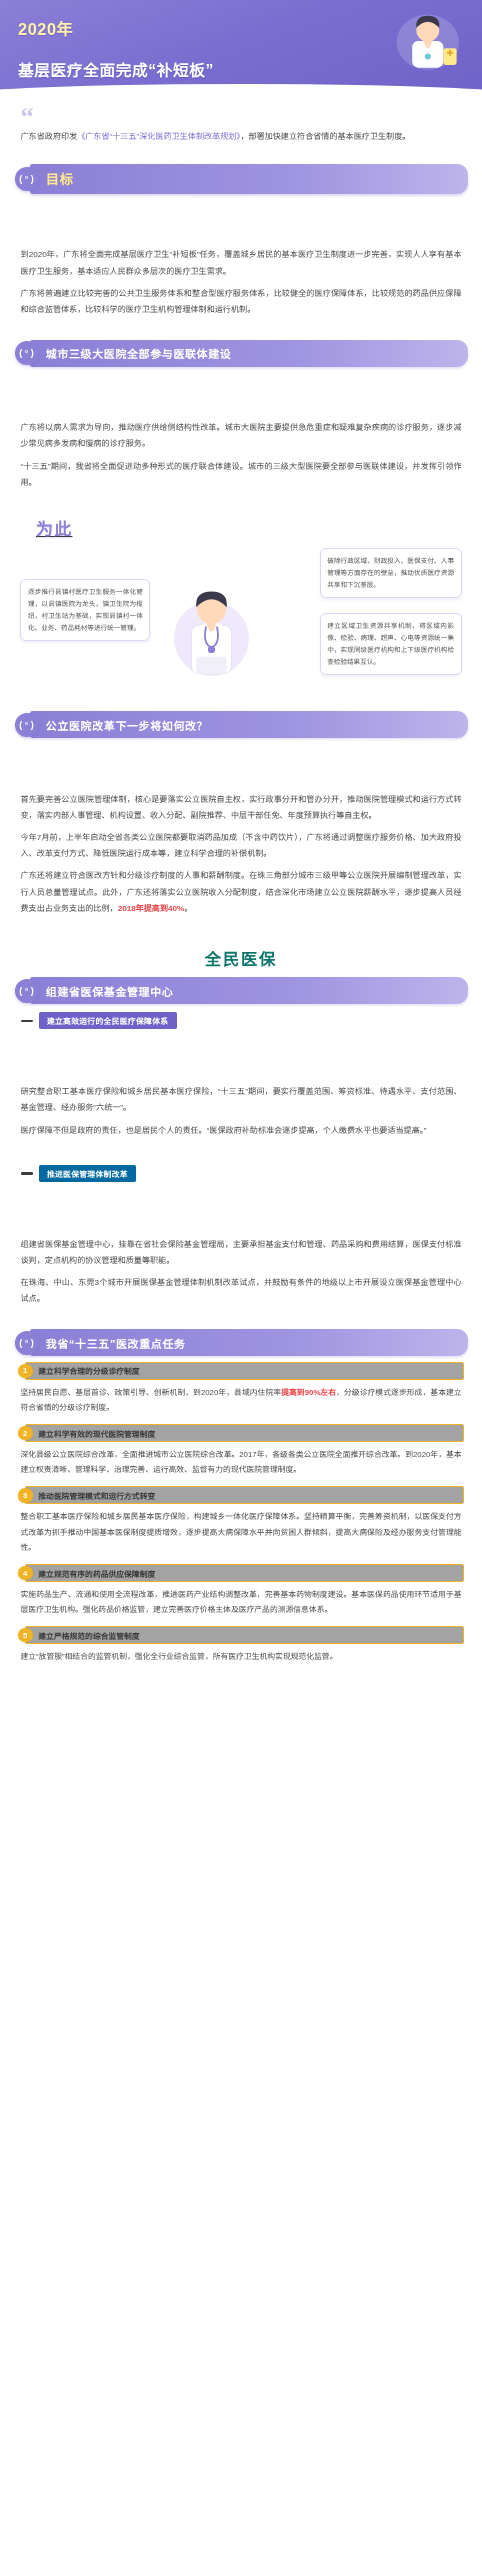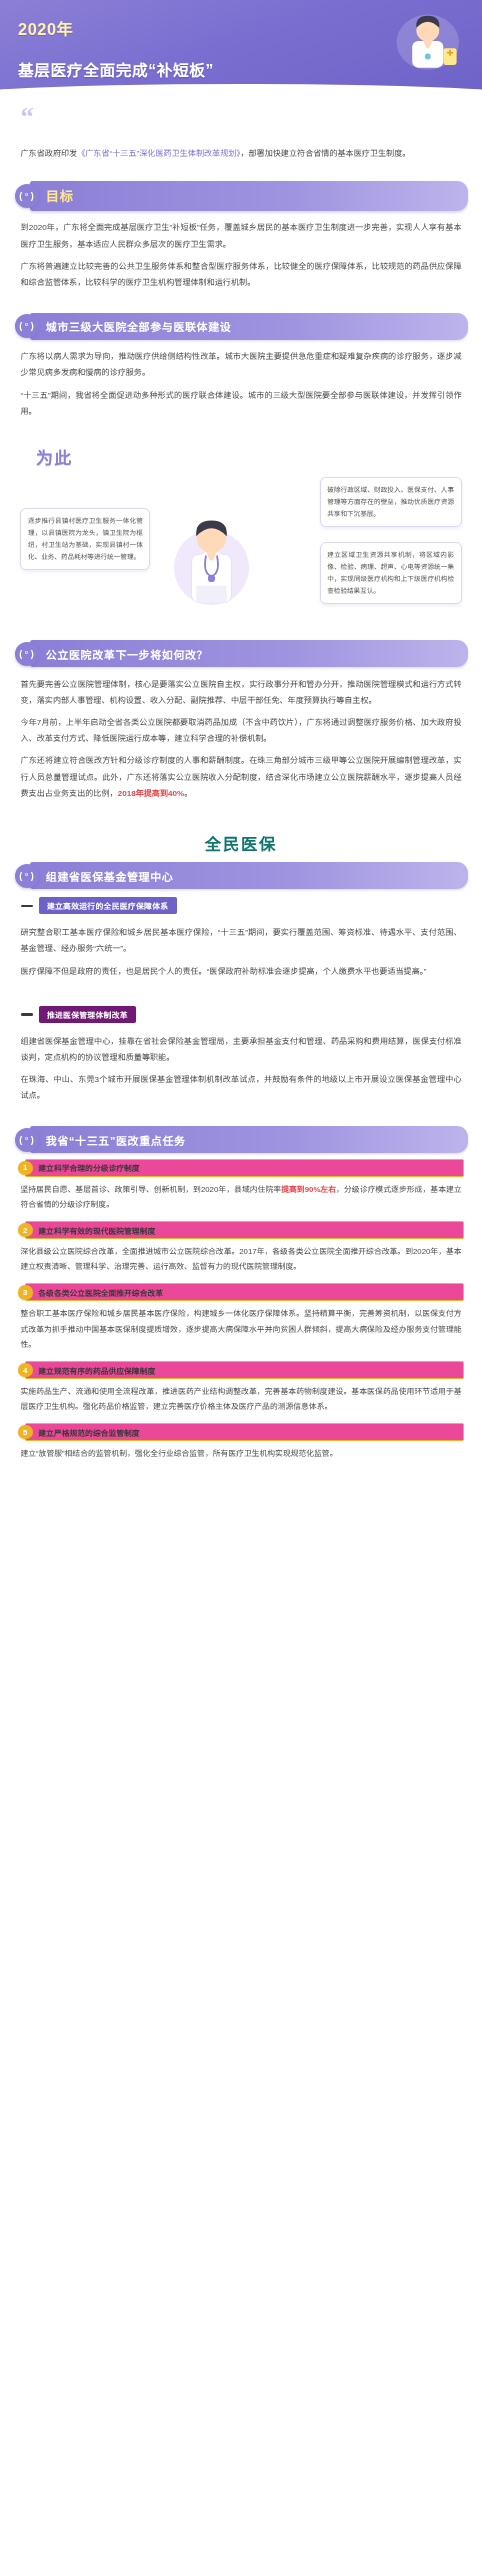--- a/index.html
+++ b/index.html
@@ -61,21 +61,21 @@
     color: #cfc6ef;
     font-family: "Liberation Serif", serif;
     line-height: .8;
     font-weight: bold;
   }
   .intro p {
     font-size: 8.1px;
     line-height: 2.0;
     color: #4a4a4a;
     text-align: justify;
-    margin-top: 17px;
+    margin-top: 0;
   }
   .lnk { color: #7a6fd0; }
   .hl-red { color: #e8454a; font-weight: bold; }
 
   
   .sec-head {
     display: flex;
     align-items: center;
     margin: 3.6px 0 0 0;
     padding: 0 14.5px;
@@ -118,28 +118,30 @@
     font-weight: bold;
   }
 
   
   .body-block {
     padding: 9.6px 20.5px 12px 20.5px;
     font-size: 8.1px;
     line-height: 2.0;
     color: #4a4a4a;
     text-align: justify;
+    margin-top: 44px;
   }
   .body-block p { margin-bottom: 6px; }
 
   
   .weishi {
     position: relative;
     padding: 6px 12px 14.5px 12px;
     background: #ffffff;
+    text-decoration: underline;
   }
   .weishi-title {
     font-size: 17px;
     font-weight: bold;
     color: #8b7fd6;
     text-align: left;
     padding-left: 24px;
     letter-spacing: 1.2px;
     text-shadow: 0 1.2px 0 #e6e1f8;
   }
@@ -188,42 +190,42 @@
   }
   .dash-head .txt {
     background: #6e62c8;
     color: #fff;
     font-size: 7.8px;
     font-weight: bold;
     padding: 3px 8.4px;
     border-radius: 1.8px;
     letter-spacing: 0.3px;
   }
-  .dash-head.alt .txt { background: #701a75; }
+  .dash-head.alt .txt { background: #0369a1; }
 
   
   .tasks { padding: 6px 18px 18px 18px; }
   .task { margin-bottom: 8.4px; }
   .task-head {
     display: flex; align-items: center;
   }
   .task-num {
     flex: 0 0 auto;
     width: 14.5px; height: 14.5px;
     border-radius: 50%;
     background: #f0b323;
     color: #fff;
     font-size: 7.8px; font-weight: bold;
     display: flex; align-items: center; justify-content: center;
     margin-right: -7.2px; z-index: 2;
     box-shadow: 0 0.6px 1.8px rgba(200,150,30,.4);
   }
   .task-title {
     flex: 1 1 auto;
-    background: #ec4899;
+    background: #a3a3a3;
     border: 0.9px solid #f0b323;
     color: #3a3a3a;
     font-size: 7.8px;
     font-weight: bold;
     padding: 2.4px 7.2px 2.4px 12px;
     border-radius: 1.8px;
   }
   .task-body {
     font-size: 7.8px;
     line-height: 2.0;
@@ -369,21 +371,21 @@
         <div class="task-title">建立科学有效的现代医院管理制度</div>
       </div>
       <div class="task-body">
         <p>深化县级公立医院综合改革，全面推进城市公立医院综合改革。2017年，各级各类公立医院全面推开综合改革。到2020年，基本建立权责清晰、管理科学、治理完善、运行高效、监督有力的现代医院管理制度。</p>
       </div>
     </div>
 
     <div class="task">
       <div class="task-head">
         <div class="task-num">3</div>
-        <div class="task-title">各级各类公立医院全面推开综合改革</div>
+        <div class="task-title">推动医院管理模式和运行方式转变</div>
       </div>
       <div class="task-body">
         <p>整合职工基本医疗保险和城乡居民基本医疗保险，构建城乡一体化医疗保障体系。坚持精算平衡，完善筹资机制，以医保支付方式改革为抓手推动中国基本医保制度提质增效，逐步提高大病保障水平并向贫困人群倾斜，提高大病保险及经办服务支付管理能性。</p>
       </div>
     </div>
 
     <div class="task">
       <div class="task-head">
         <div class="task-num">4</div>
         <div class="task-title">建立规范有序的药品供应保障制度</div>

